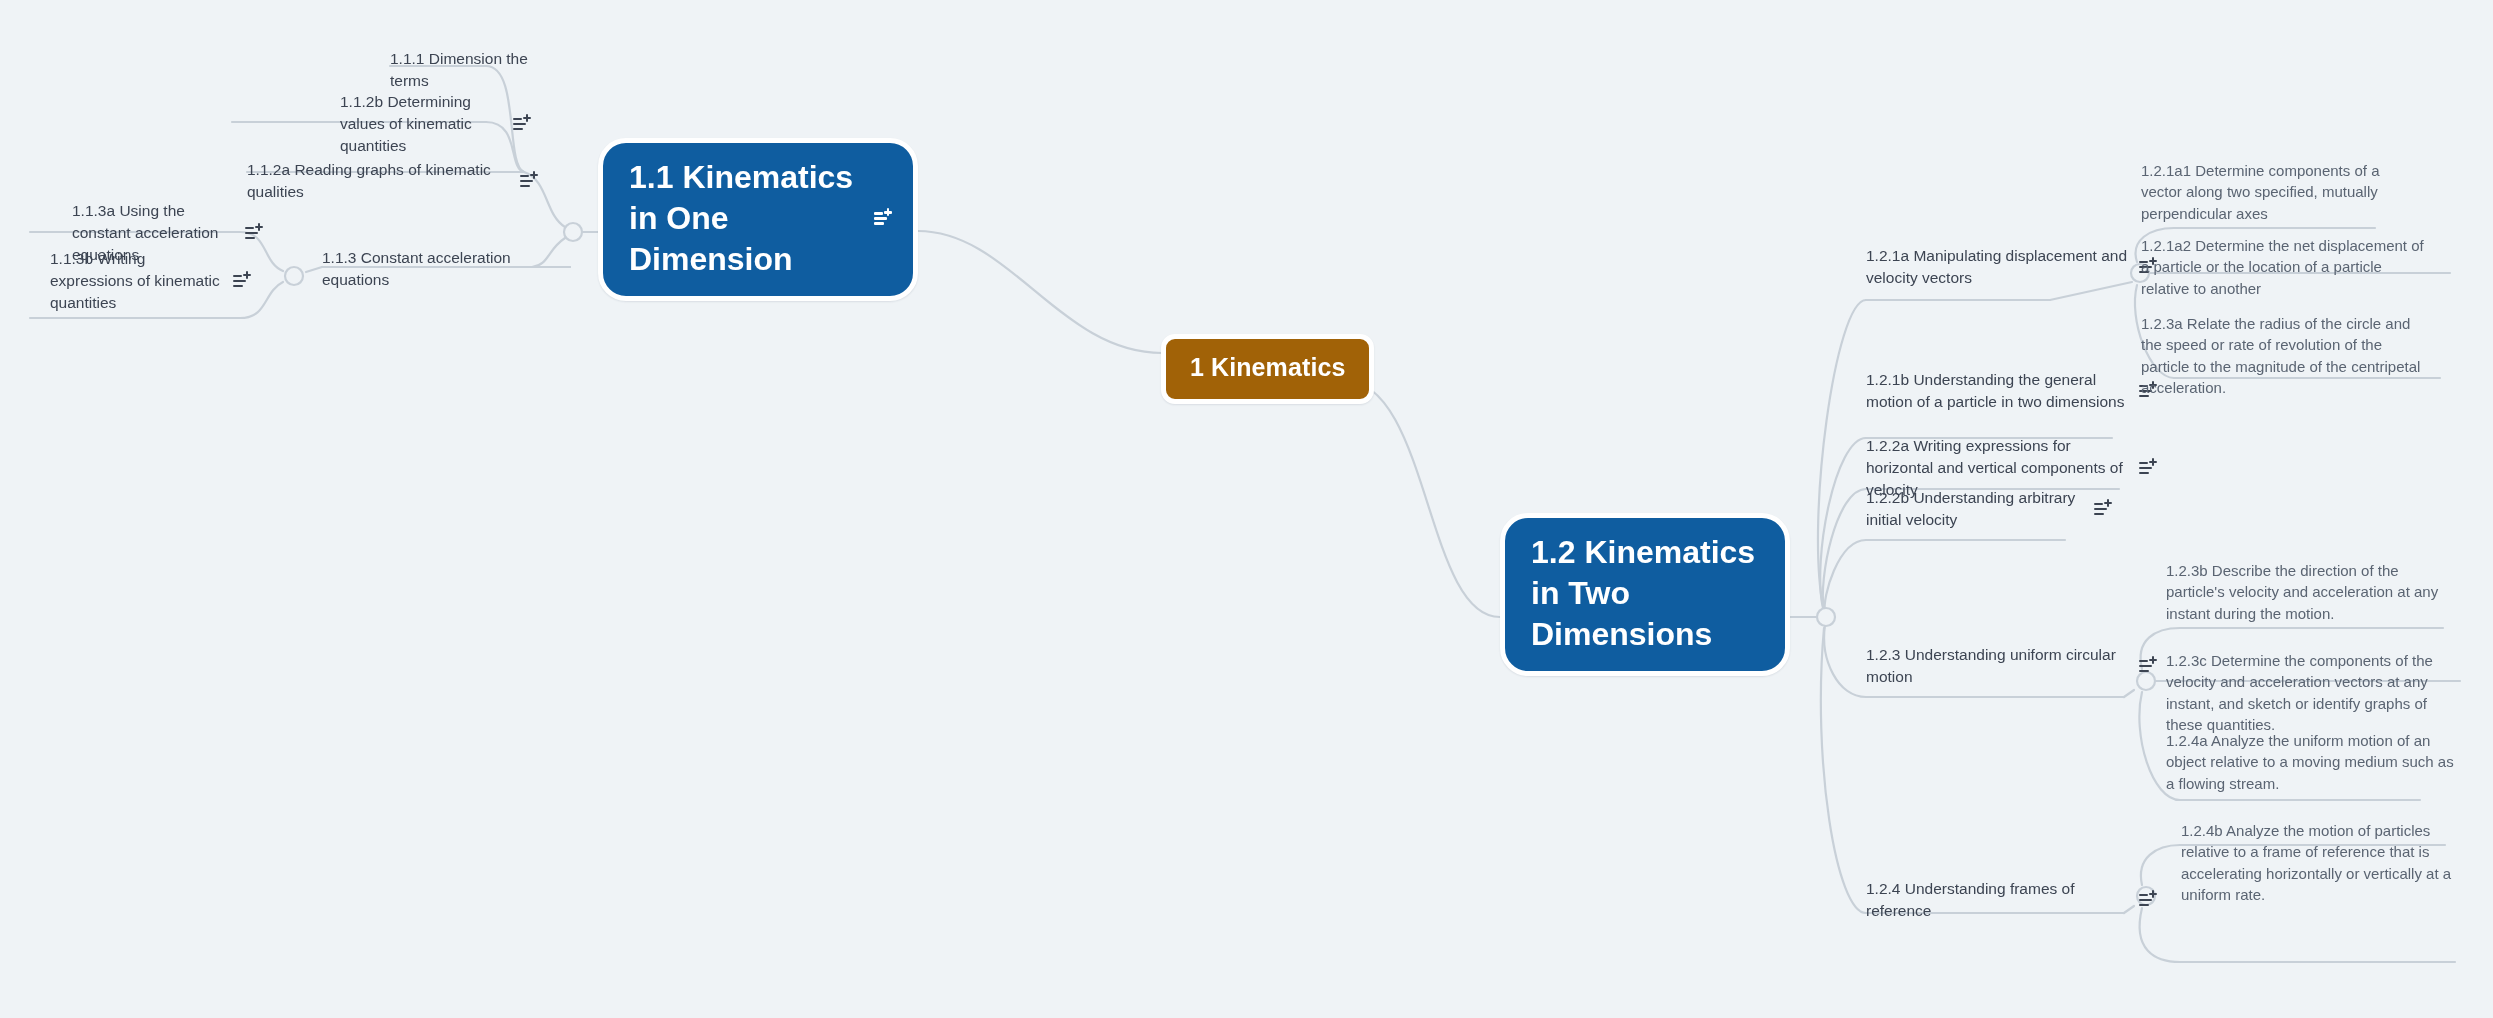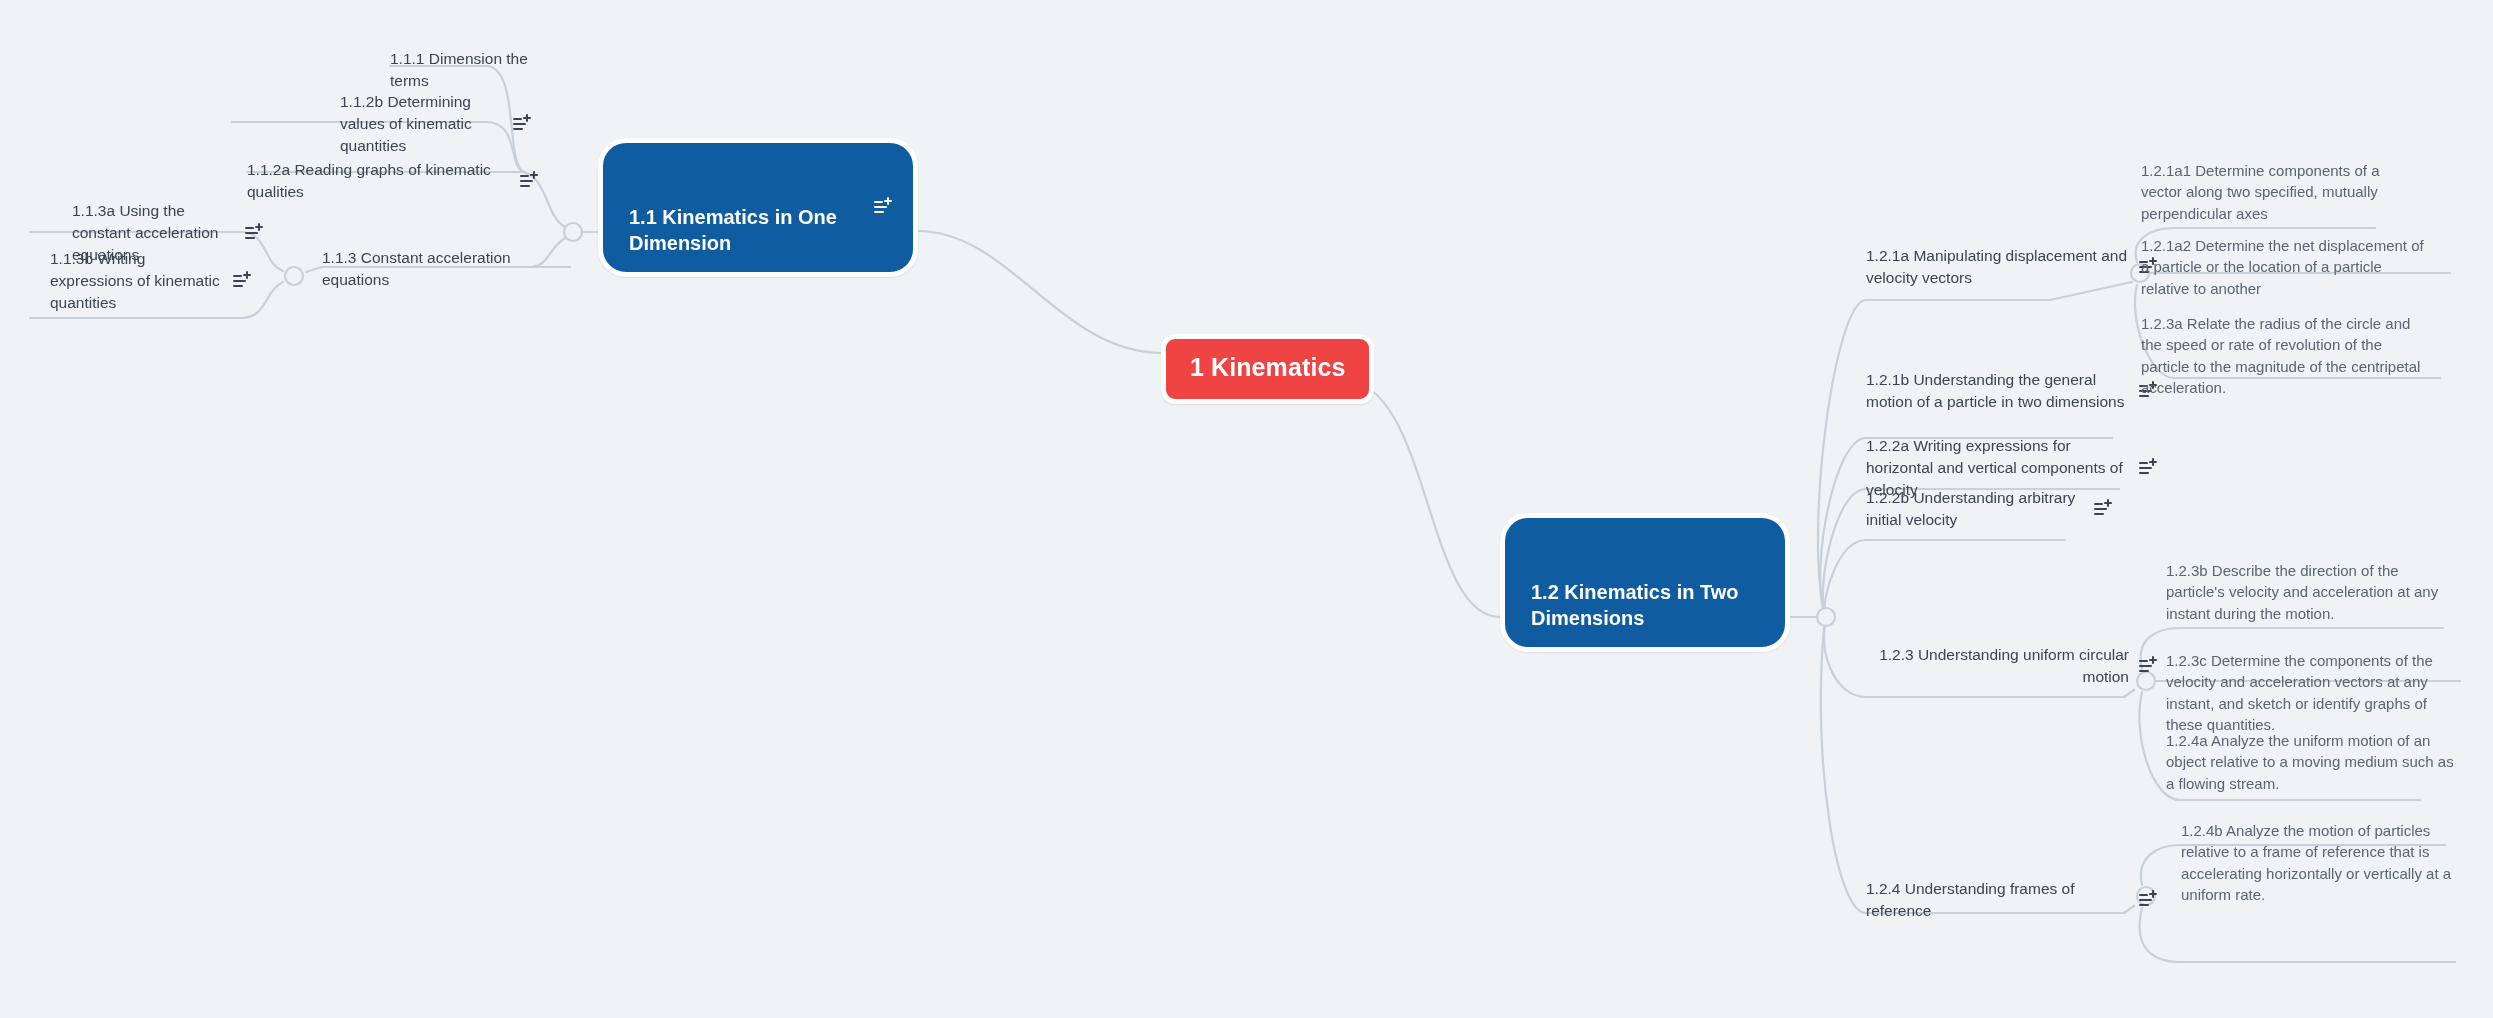--- a/index.html
+++ b/index.html
@@ -24,21 +24,21 @@
     pointer-events: none;
   }
   .node {
     position: absolute;
     display: flex;
     align-items: center;
     gap: 10px;
   }
   
   .node.root {
-    background: #ef4444;
+    background: #a16207;
     border: 5px solid #ffffff;
     border-radius: 14px;
     padding: 14px 24px 16px 24px;
     box-shadow: 0 1px 2px rgba(20,40,70,0.10);
   }
   .node.root .label {
     color: #ffffff;
     font-size: 25px;
     font-weight: bold;
     letter-spacing: 0.1px;
@@ -49,24 +49,23 @@
   .node.topic {
     background: #0f5da0;
     border: 5px solid #ffffff;
     border-radius: 28px;
     padding: 14px 22px 16px 26px;
     box-shadow: 0 1px 2px rgba(20,40,70,0.10);
     gap: 16px;
   }
   .node.topic .label {
     color: #ffffff;
-    font-size: 20px;
+    font-size: 32px;
     font-weight: bold;
     line-height: 1.28;
-    margin-top: 48px;
   }
   
   .node.branch .label {
     color: #3c4452;
     font-size: 15.5px;
     line-height: 1.42;
   }
   .node.leaf .label {
     color: #5a6472;
     font-size: 15px;
@@ -297,21 +296,21 @@
   <div class="node branch" style="left:1866px; top:487px; width:245px;">
     <span class="label">1.2.2b Understanding arbitrary initial velocity</span>
     <span class="note-icon">
       <i class="l1"></i>
         <i class="l2"></i>
         <i class="l3"></i>
         <span class="plus"></span>
     </span>
   </div>
 
-  <div class="node branch" style="left:1866px; top:644px; width:290px;text-align:right;">
+  <div class="node branch" style="left:1866px; top:644px; width:290px;">
     <span class="label">1.2.3 Understanding uniform circular motion</span>
     <span class="note-icon">
       <i class="l1"></i>
         <i class="l2"></i>
         <i class="l3"></i>
         <span class="plus"></span>
     </span>
   </div>
 
   <div class="node branch" style="left:1866px; top:878px; width:290px;justify-content:flex-end;">

